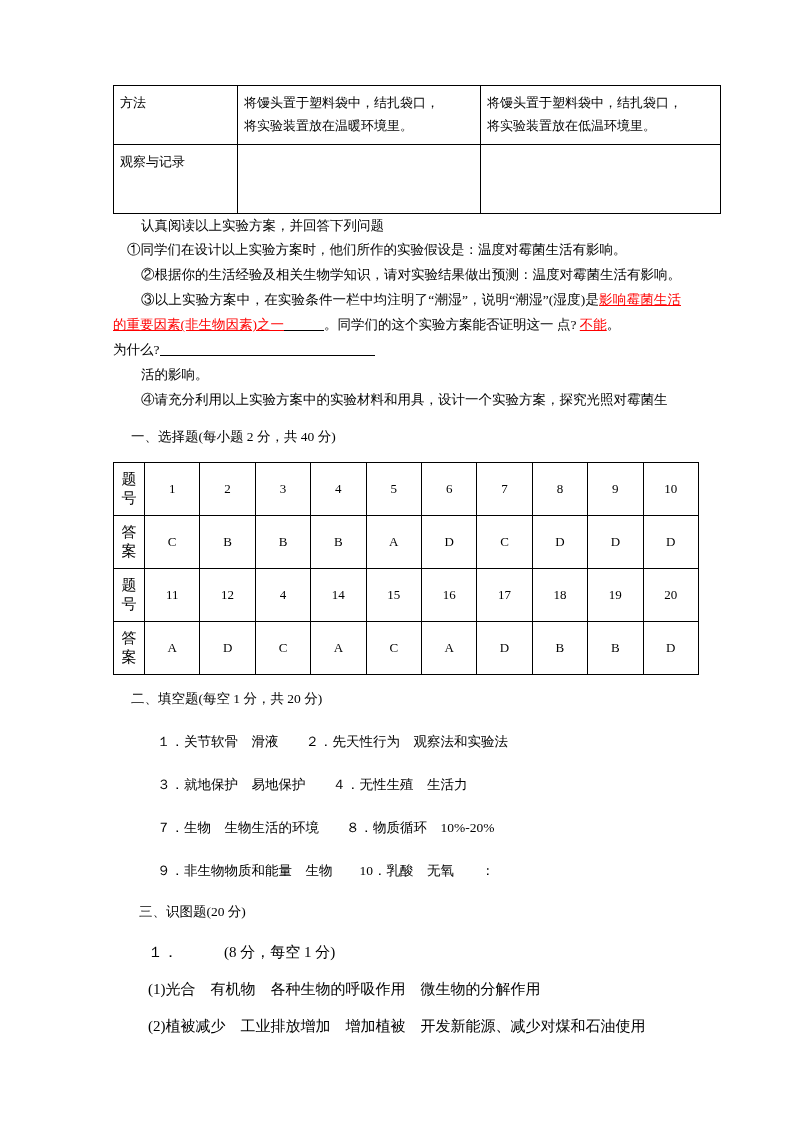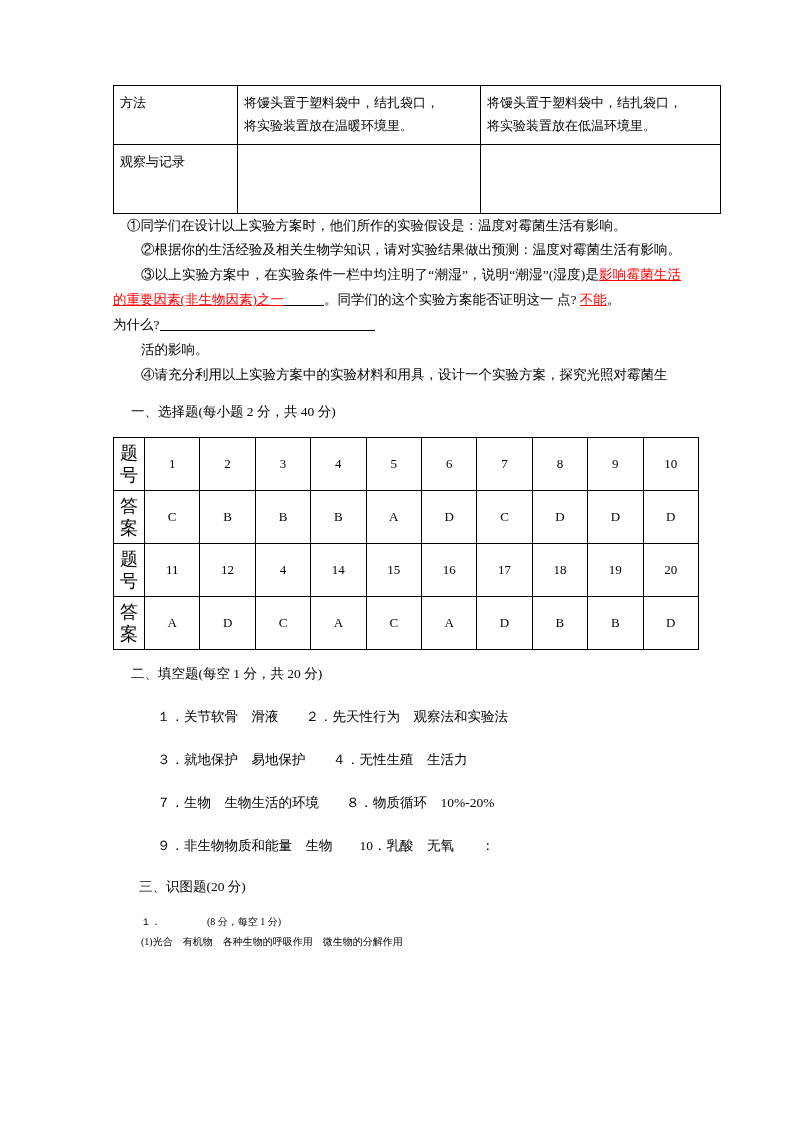--- a/index.html
+++ b/index.html
@@ -95,38 +95,38 @@
   }
   table.ans td {
     border: 1px solid #000;
     text-align: center;
     font-size: 13px;
     height: 52px;
     padding: 0;
   }
   table.ans td.head {
     width: 24px;
-    font-size: 18px;
+    font-size: 15px;
     line-height: 1.25;
     padding: 0 3px;
   }
   table.ans td.num { width: 54.4px; }
 
   
   .fill {
     margin: 16px;
     padding-left: 28px;
     line-height: 2.0;
     font-size: 13.5px;
   }
   .idlist {
-    margin: 0;
+    margin: 7px;
     padding-left: 28px;
     line-height: 2.0;
-    font-size: 10px;
+    font-size: 15px;
   }
   .q1head { padding-left: 28px; }
 </style>
 </head>
 <body>
 
 <div class="page">
   <div class="content">
 
     <table class="exp">
@@ -151,20 +151,21 @@
         <td class="col2">
               <span class="cellline"></span>
             </td>
         <td class="col3">
               <span class="cellline"></span>
             </td>
       </tr>
     </tbody>
       </table>
 
+    <p class="para sp-read">认真阅读以上实验方案，并回答下列问题</p>
 
     <p class="para sp-q">①同学们在设计以上实验方案时，他们所作的实验假设是：温度对霉菌生活有影响。</p>
 
     <p class="para sp-q2">②根据你的生活经验及相关生物学知识，请对实验结果做出预测：温度对霉菌生活有影响。</p>
 
     <p class="para sp-q2">
       <span>③以上实验方案中，在实验条件一栏中均注明了“潮湿”，说明“潮湿”(湿度)是</span><span class="red ul">影响霉菌生活的重要因素(非生物因素)之一</span><span class="blank-line"></span><span>。同学们的这个实验方案能否证明这一 点?</span> <span class="red ul">不能</span><span>。</span>
     </p>
     <p class="para indent-cont">
       <span>为什么?</span><span class="blank-long"></span>
@@ -240,15 +241,16 @@
     <p class="fill">１．关节软骨　滑液　　２．先天性行为　观察法和实验法</p>
     <p class="fill">３．就地保护　易地保护　　４．无性生殖　生活力</p>
     <p class="fill">７．生物　生物生活的环境　　８．物质循环　10%-20%</p>
     <p class="fill">９．非生物物质和能量　生物　　10．乳酸　无氧　　：</p>
 
     <h2 class="sec sec-3">三、识图题(20 分)</h2>
     <p class="idlist q1head" style="margin-top:6px;">
       <span>１．</span><span style="display:inline-block;width:46px;"></span><span>(8 分，每空 1 分)</span>
     </p>
     <p class="idlist">(1)光合　有机物　各种生物的呼吸作用　微生物的分解作用</p>
+    <p class="idlist">(2)植被减少　工业排放增加　增加植被　开发新能源、减少对煤和石油使用</p>
 
   </div>
 </div>
 
 </body></html>

